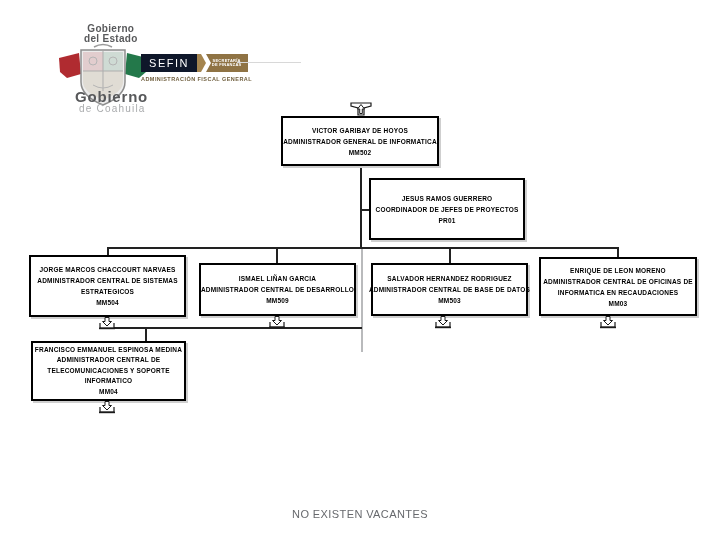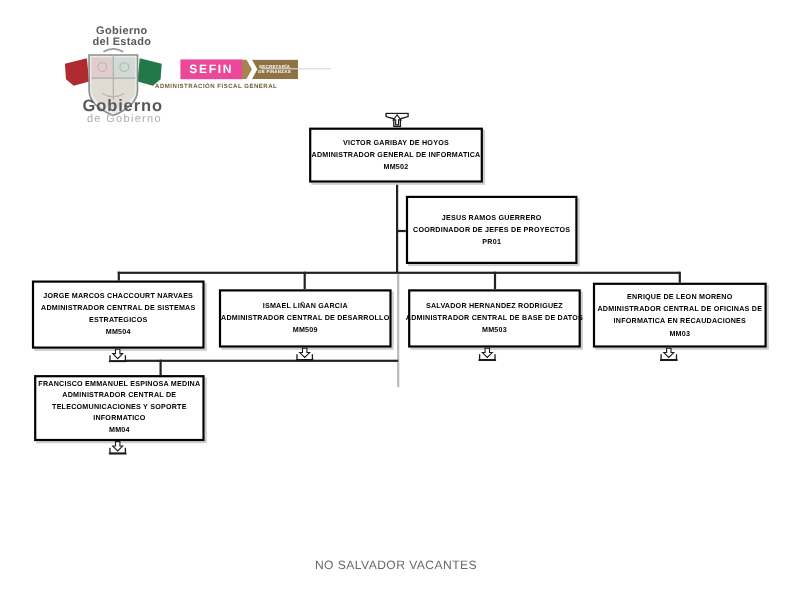--- a/index.html
+++ b/index.html
@@ -5,22 +5,22 @@
   html,body{margin:0;padding:0;background:#888;}
   #slide{
     position:relative;width:720px;height:540px;background:#ffffff;
     overflow:hidden;font-family:"Liberation Sans",sans-serif;margin:0 auto;
   }
   
   .gob-text{position:absolute;left:84px;top:24px;color:#58595b;font-weight:bold;
     font-size:10px;line-height:10px;letter-spacing:.3px;text-align:center;}
   .crest{position:absolute;left:57px;top:43px;}
   .sefin-banner{position:absolute;left:141px;top:54px;height:18px;display:flex;align-items:stretch;}
-  .sefin-main{width:56px;background:#ec4899;color:#fff;font-weight:bold;font-size:11px;
-    letter-spacing:1.5px;display:flex;align-items:center;justify-content:center;margin-left:23px;}
+  .sefin-main{width:56px;background:#0f172a;color:#fff;font-weight:normal;font-size:11px;
+    letter-spacing:1.5px;display:flex;align-items:center;justify-content:center;}
   .sefin-chev{width:9px;height:18px;}
   .sefin-sub{width:42px;background:#8f7344;color:#fff;display:flex;align-items:center;justify-content:center;
     clip-path:polygon(0 0,100% 0,100% 100%,0 100%,5px 50%);overflow:hidden;}
   .sefin-sub-inner{font-size:8px;font-weight:bold;line-height:8px;text-align:center;
     transform:scale(.5);transform-origin:50% 50%;white-space:nowrap;letter-spacing:.5px;}
   .afg{position:absolute;left:141px;top:76px;font-size:5.5px;font-weight:bold;color:#6e5d3c;letter-spacing:.45px;}
   .logo-rule{position:absolute;left:237px;top:62px;width:64px;height:1px;background:#d8d8d8;}
   .coahuila{position:absolute;left:75px;top:88px;color:#57585a;font-weight:bold;font-size:15px;letter-spacing:.8px;}
   .zaragoza{position:absolute;left:79px;top:103px;color:#a9abad;font-size:10px;letter-spacing:1.2px;}
   
@@ -73,21 +73,21 @@
         <div class="sefin-sub-inner">
           <div>SECRETARÍA</div>
           <div>DE FINANZAS</div>
         </div>
       </div>
     </div>
 
     <div class="afg">ADMINISTRACIÓN FISCAL GENERAL</div>
     <div class="logo-rule"></div>
     <div class="coahuila">Gobierno</div>
-    <div class="zaragoza">de Gobierno</div>
+    <div class="zaragoza">de Coahuila</div>
   </div>
 
   <div>
 
     <svg class="oc-icon" style="left:350px;top:102px;" width="22" height="14" viewBox="0 0 22 14">
       <polygon points="1,1 21,1 21,4 14,6 14,13 8,13 8,6 1,4" fill="#fff" stroke="#1a1a1a" stroke-width="1.2"></polygon>
       <polygon points="11,2.5 14.5,7 12.3,7 12.3,11.5 9.7,11.5 9.7,7 7.5,7" fill="#fff" stroke="#1a1a1a" stroke-width="1"></polygon>
     </svg>
 
     <div class="vline" style="left:360px;top:166px;height:82px;"></div>
@@ -167,15 +167,15 @@
       <rect x="2" y="10.6" width="16" height="1.6" fill="#1a1a1a"></rect>
       <polygon points="8,0.5 12,0.5 12,4.5 14.5,4.5 10,9 5.5,4.5 8,4.5" fill="#fff" stroke="#1a1a1a" stroke-width="1"></polygon>
     </svg>
     <svg class="oc-icon" style="left:97px;top:401px;" width="20" height="13" viewBox="0 0 20 13">
       <path d="M3 6 V11 H17 V6" fill="#fff" stroke="#1a1a1a" stroke-width="1.2"></path>
       <rect x="2" y="10.6" width="16" height="1.6" fill="#1a1a1a"></rect>
       <polygon points="8,0.5 12,0.5 12,4.5 14.5,4.5 10,9 5.5,4.5 8,4.5" fill="#fff" stroke="#1a1a1a" stroke-width="1"></polygon>
     </svg>
   </div>
 
-  <div class="footer-note">NO SALVADOR VACANTES</div>
+  <div class="footer-note">NO EXISTEN VACANTES</div>
 
 </div>
 
 </body></html>

